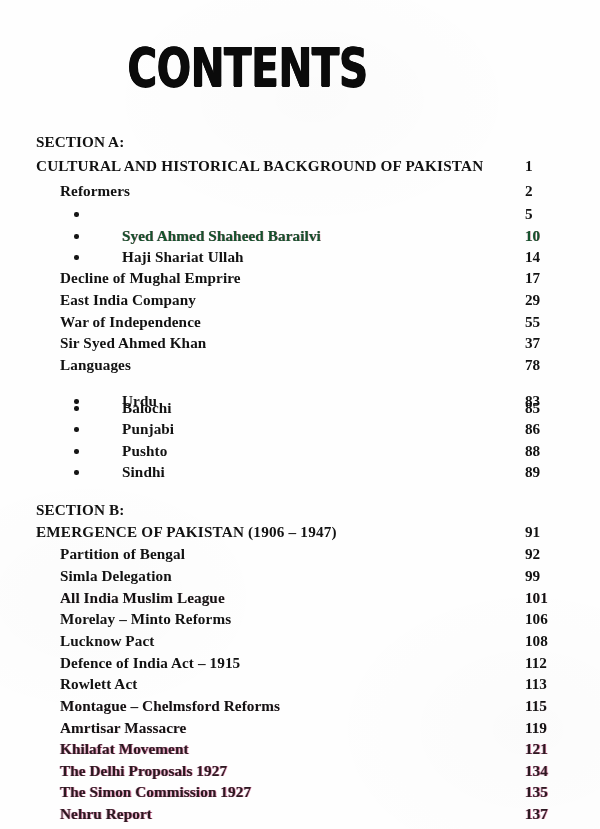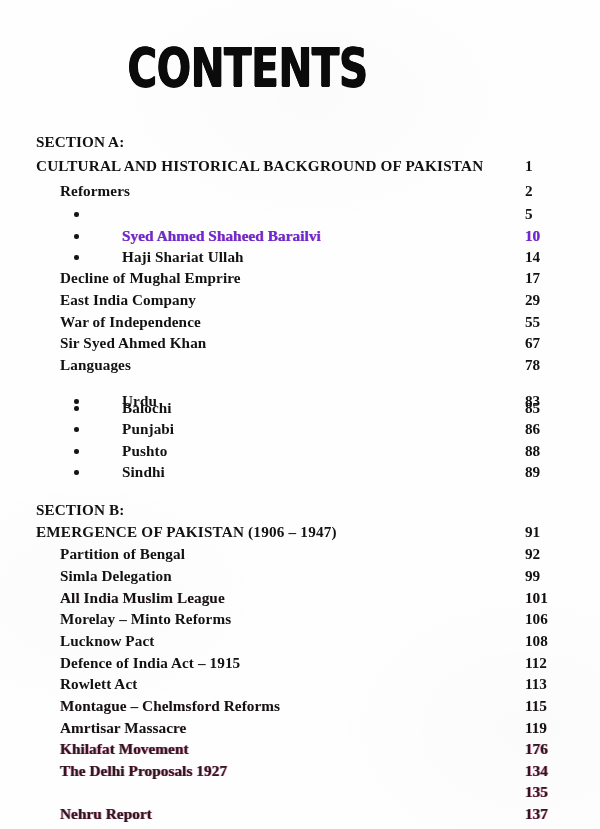--- a/index.html
+++ b/index.html
@@ -89,21 +89,21 @@
     left: 74px;
     top: 9px;
     width: 4.5px;
     height: 4.5px;
     border-radius: 50%;
     background: #151515;
   }
 
   
   .tint-red {
-    color: #6d28d9;
+    color: #14532d;
     text-shadow: 0.5px 0 0 rgba(190,70,110,0.55), -0.4px 0 0 rgba(60,20,40,0.35);
   }
   .tint-mag {
     color: #2a1a20;
     text-shadow: 0.8px 0 0 rgba(205,90,140,0.75), -0.7px 0.3px 0 rgba(150,40,90,0.40);
   }
   .tint-faint {
     text-shadow: 0.5px 0 0 rgba(190,110,140,0.30);
   }
 </style>
@@ -151,21 +151,21 @@
       <div class="row lvl-sub" style="top: 289px;">
         <span class="label ">East India Company</span>
         <span class="pg ">29</span>
       </div>
       <div class="row lvl-sub" style="top: 311px;">
         <span class="label ">War of Independence</span>
         <span class="pg ">55</span>
       </div>
       <div class="row lvl-sub" style="top: 332px;">
         <span class="label ">Sir Syed Ahmed Khan</span>
-        <span class="pg ">67</span>
+        <span class="pg ">37</span>
       </div>
       <div class="row lvl-sub" style="top: 354px;">
         <span class="label ">Languages</span>
         <span class="pg ">78</span>
       </div>
       <div class="row lvl-bullet" style="top: 375px; margin-top: 15px;">
         <span class="bullet"></span>
         <span class="label ">Urdu</span>
         <span class="pg ">83</span>
       </div>
@@ -227,27 +227,28 @@
       <div class="row lvl-sub" style="top: 695px; text-align: right;">
         <span class="label tint-faint">Montague – Chelmsford Reforms</span>
         <span class="pg tint-faint">115</span>
       </div>
       <div class="row lvl-sub" style="top: 717px;">
         <span class="label tint-faint">Amrtisar Massacre</span>
         <span class="pg tint-faint">119</span>
       </div>
       <div class="row lvl-sub" style="top: 738px;">
         <span class="label tint-mag">Khilafat Movement</span>
-        <span class="pg tint-mag">176</span>
+        <span class="pg tint-mag">121</span>
       </div>
       <div class="row lvl-sub" style="top: 760px;">
         <span class="label tint-mag">The Delhi Proposals 1927</span>
         <span class="pg tint-mag">134</span>
       </div>
       <div class="row lvl-sub" style="top: 781px;">
+        <span class="label tint-mag">The Simon Commission 1927</span>
         <span class="pg tint-mag">135</span>
       </div>
       <div class="row lvl-sub" style="top: 803px;">
         <span class="label tint-mag">Nehru Report</span>
         <span class="pg tint-mag">137</span>
       </div>
     </div>
 
 </div>
 

